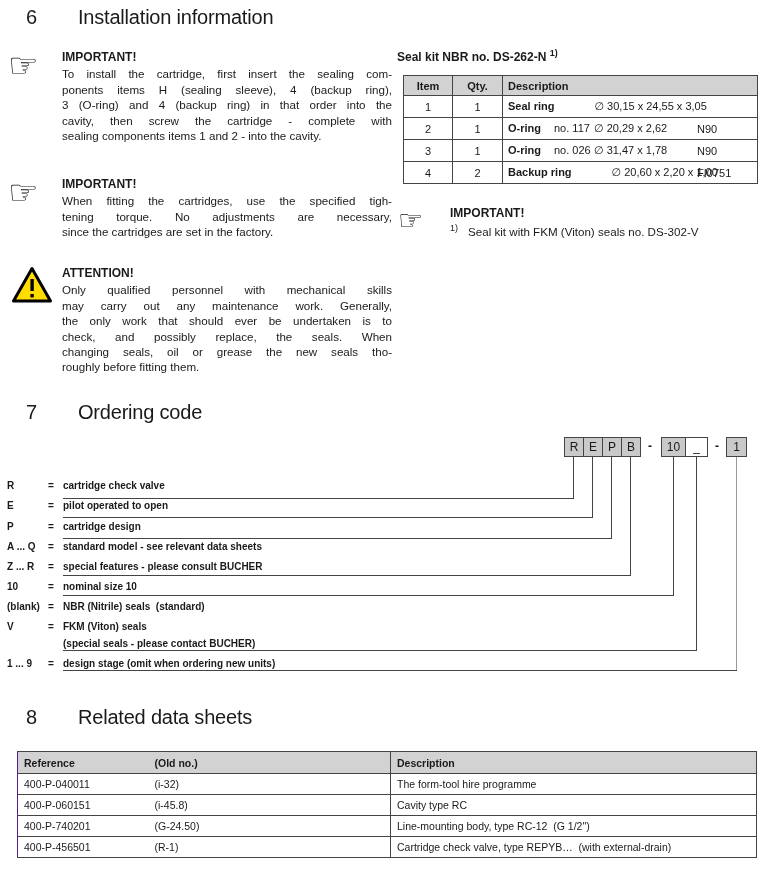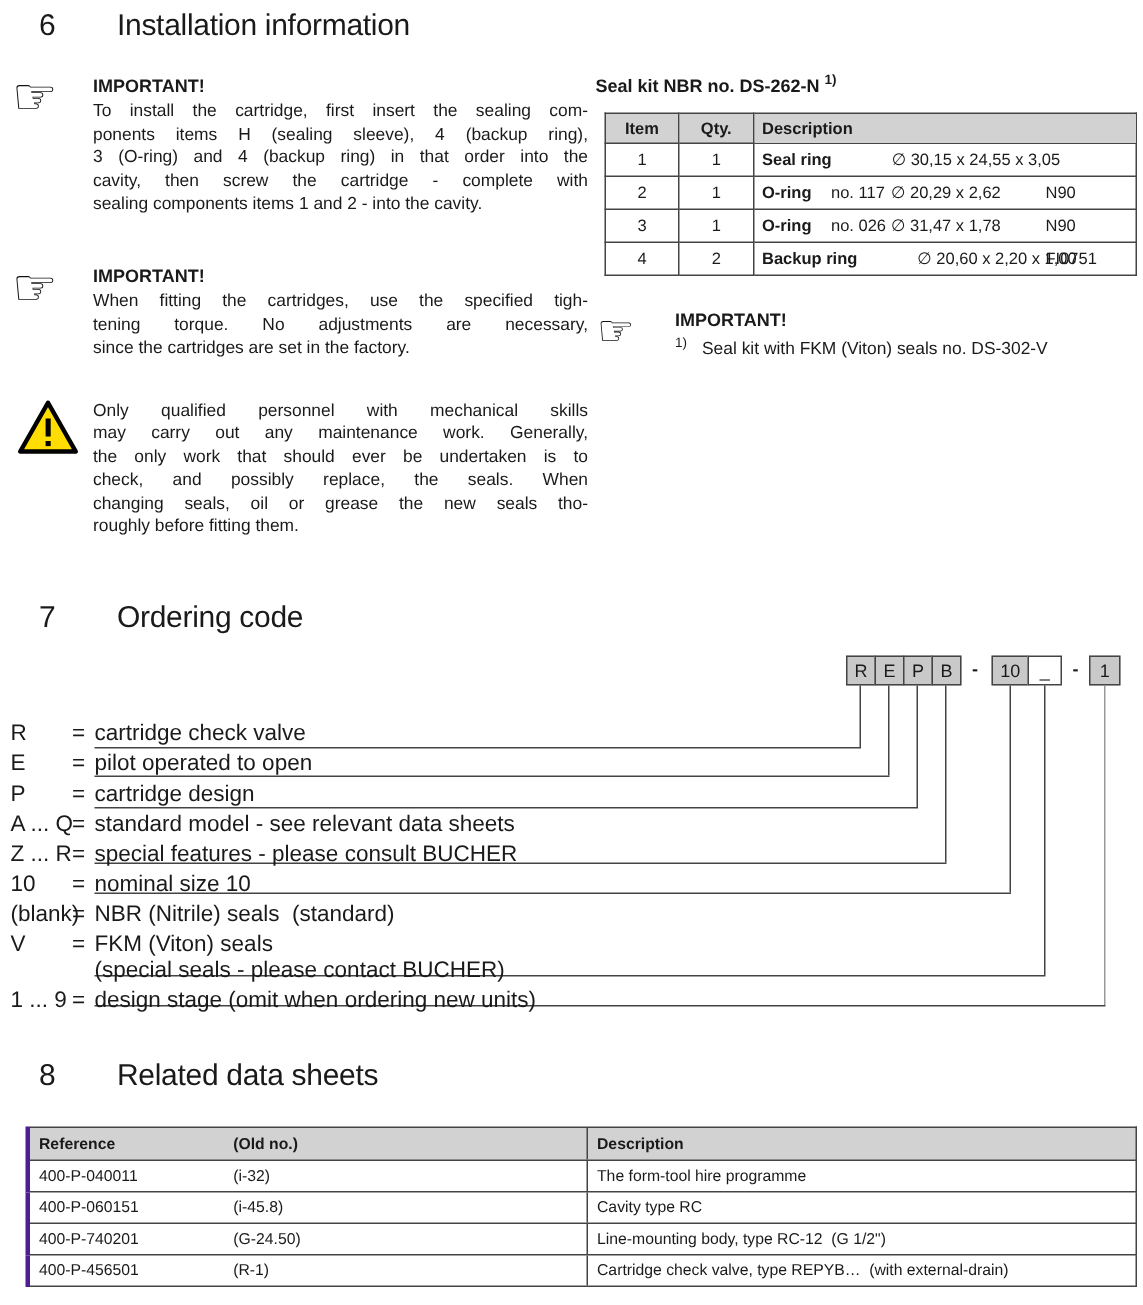--- a/index.html
+++ b/index.html
@@ -42,30 +42,30 @@
 
   
   #ordering{position:absolute;left:0;top:430px;width:762px;height:258px;}
   .cbox{position:absolute;top:7px;height:20px;box-sizing:border-box;border:1px solid #444;
         text-align:center;line-height:18px;font-size:12px;background:#c9c9c9;}
   .cbox.white{background:#fff;}
   .cdash{position:absolute;top:7px;height:20px;line-height:18px;font-size:12px;font-weight:bold;background:none;border:none;}
   .vline{position:absolute;width:1px;background:#444;}
   .vline.gray{background:#999;}
   .hline{position:absolute;height:1px;background:#444;}
-  .orow{position:absolute;left:7px;font-size:15px;height:14px;white-space:nowrap;}
+  .orow{position:absolute;left:7px;font-size:10px;height:14px;white-space:nowrap;font-weight:bold;}
   .olabel{display:inline-block;width:41px;}
   .oeq{display:inline-block;width:15px;}
   .otext{white-space:pre-wrap;}
 
   
   .reltab{position:absolute;left:17px;top:751px;width:739px;table-layout:fixed;font-size:10.5px;}
   .reltab td{border-top:1px solid #444;border-bottom:1px solid #444;height:20px;
              padding:0 0 0 6px;white-space:pre-wrap;overflow:hidden;}
-  .reltab td:first-child{border-left:3px solid #4c1d95;}
+  .reltab td:first-child{border-left:1px solid #4c1d95;}
   .reltab td:last-child{border-left:1px solid #444;border-right:1px solid #444;}
   .reltab tr.th td{background:#d2d2d2;font-weight:bold;height:21px;}
 
   .tri-icon{display:block;margin-left:3px;}
 </style>
 </head>
 <body>
 
 <div id="page">
 
@@ -101,20 +101,21 @@
 
   <div class="note" style="top:266px;">
     <div class="note-icon">
       <svg class="tri-icon" width="42" height="38" viewBox="0 0 42 38">
         <path d="M21 2.5 L39.5 35 L2.5 35 Z" fill="#ffdd00" stroke="#000" stroke-width="3" stroke-linejoin="round"></path>
         <rect x="19.4" y="13" width="3.4" height="12" fill="#000"></rect>
         <rect x="19.4" y="28" width="3.4" height="3.4" fill="#000"></rect>
       </svg>
     </div>
     <div class="note-body">
+      <div class="note-title">ATTENTION!</div>
       <div class="nline">Only qualified personnel with mechanical skills</div>
       <div class="nline">may carry out any maintenance work. Generally,</div>
       <div class="nline">the only work that should ever be undertaken is to</div>
       <div class="nline">check, and possibly replace, the seals. When</div>
       <div class="nline">changing seals, oil or grease the new seals tho-</div>
       <div class="nlast">roughly before fitting them.</div>
     </div>
   </div>
 
   <div class="sk-title">

